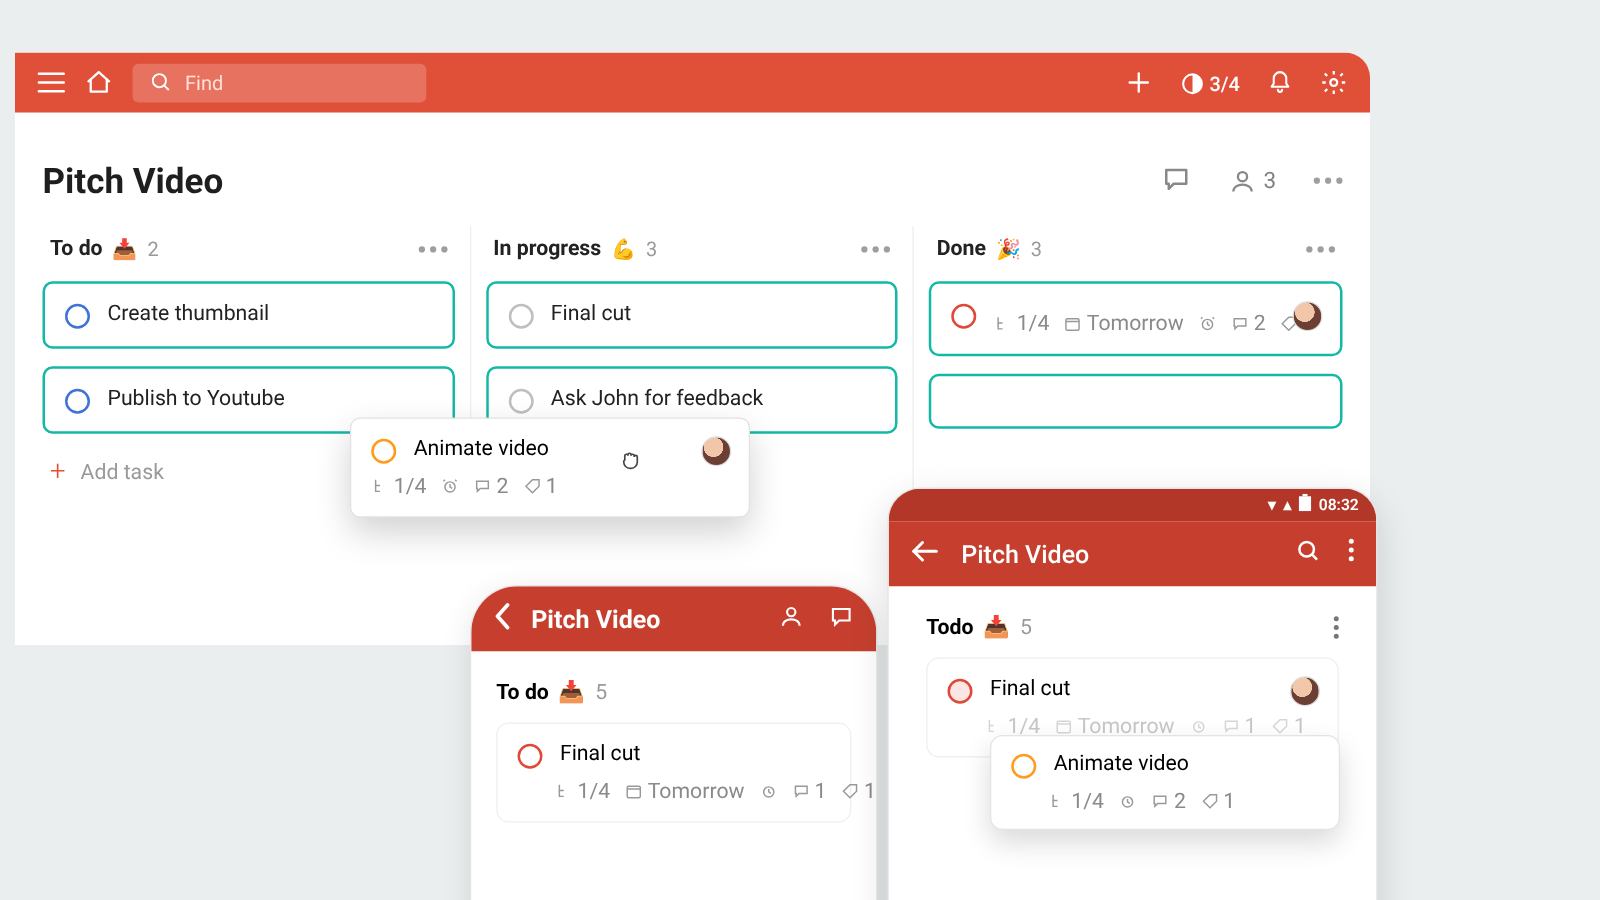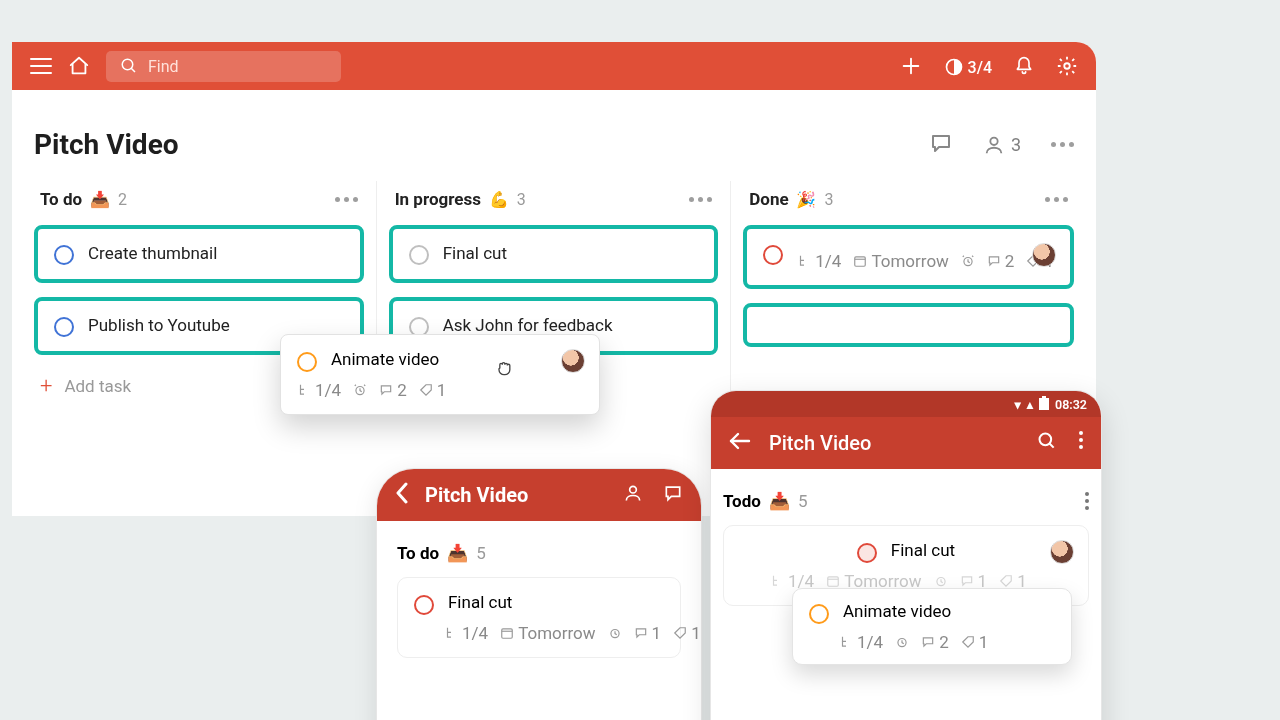--- a/index.html
+++ b/index.html
@@ -74,21 +74,21 @@
   .col-head {
     display:flex; align-items:center; gap:8px;
     padding: 8px 6px 16px 6px;
   }
   .col-title { font-weight:700; font-size:17px; color:#222; }
   .col-emoji { font-size:16px; }
   .col-count { color:#9a9a9a; font-size:16px; }
   .col-dots { margin-left:auto; }
 
   .card {
-    border:4px solid #14b8a6;
+    border:2px solid #14b8a6;
     border-radius:8px;
     padding: 14px 16px;
     margin-bottom: 14px;
     background:#fff;
     display:flex;
     gap:14px;
     align-items:flex-start;
     position:relative;
   }
   .check {
@@ -178,21 +178,21 @@
     background:#b23728;height:26px;color:#fff;
     display:flex;align-items:center;justify-content:flex-end;
     padding:0 14px;font-size:12.5px;gap:6px;font-weight:600;
   }
   .and-nav{
     background:#c63f2e;height:52px;color:#fff;
     display:flex;align-items:center;gap:18px;padding:0 18px;
   }
   .and-nav .title{font-size:20px;font-weight:500;}
   .and-nav .r{margin-left:auto;display:flex;gap:22px;}
-  .and-body{padding:22px 12px;text-align:center;}
+  .and-body{padding:22px 30px;}
   .and-sect{display:flex;align-items:center;gap:8px;font-weight:700;font-size:17px;margin-bottom:14px;}
   .and-sect .dots{margin-left:auto;}
   .dots-v{display:flex;flex-direction:column;gap:3px;}
   .dots-v span{width:4px;height:4px;border-radius:50%;background:#777;}
   .and-card{
     border:1px solid #eee;border-radius:10px;padding:14px 16px;
     position:relative;
   }
   .and-card .meta{color:#c7c7c7;}
   .and-float{

